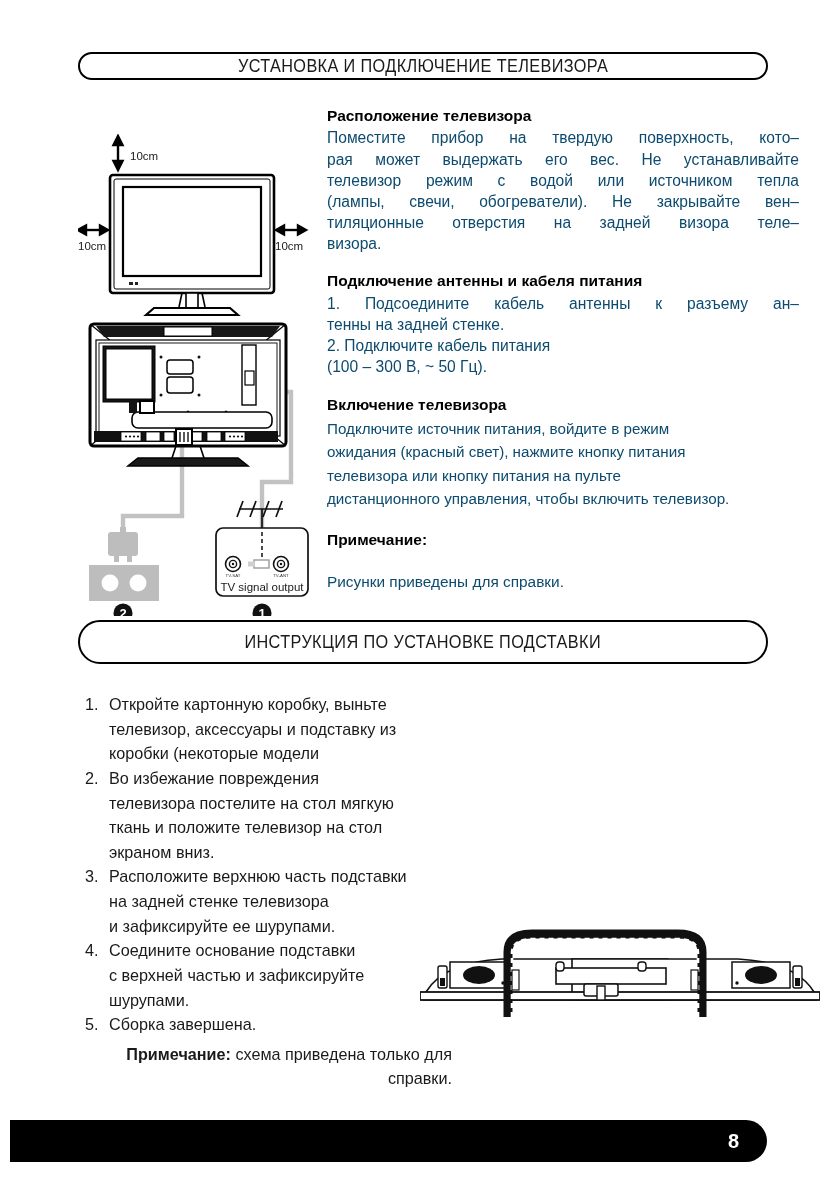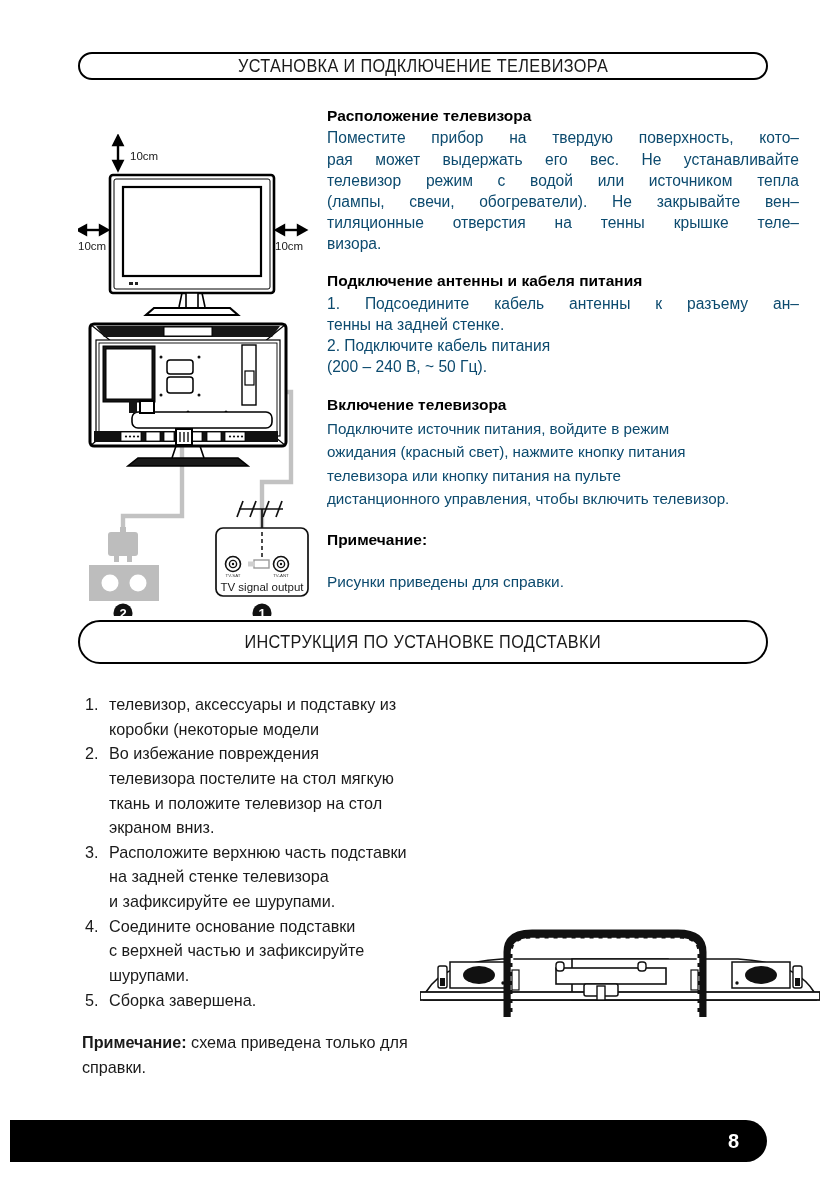--- a/index.html
+++ b/index.html
@@ -101,21 +101,22 @@
     width: 27px;
     flex: 0 0 27px;
     text-align: left;
     padding-left: 3px;
     box-sizing: border-box;
   }
   .li-body { flex: 1; }
   .li-body > span { display: block; }
 
   .final-note {
-    margin-top: 18px;
+    margin-top: 5px;
+    text-align: right;
   }
   .final-note b { font-weight: bold; }
 
   
   #footer-bar {
     position: absolute;
     left: 10px;
     top: 1120px;
     width: 757px;
     height: 42px;
@@ -313,32 +314,32 @@
 
   <div class="text-col">
 
     <div class="blk" id="blk-location">
       <div class="blk-title">Расположение телевизора</div>
       <div class="blk-body">
         <span class="jline">Поместите прибор на твердую поверхность, кото–</span>
         <span class="jline">рая может выдержать его вес. Не устанавливайте</span>
         <span class="jline">телевизор режим с водой или источником тепла</span>
         <span class="jline">(лампы, свечи, обогреватели). Не закрывайте вен–</span>
-        <span class="jline">тиляционные отверстия на тенны крышке теле–</span>
+        <span class="jline">тиляционные отверстия на задней визора теле–</span>
         <span class="jline free">визора.</span>
       </div>
     </div>
 
     <div class="blk" id="blk-antenna">
       <div class="blk-title">Подключение антенны и кабеля питания</div>
       <div class="blk-body">
         <span class="jline">1. Подсоедините кабель антенны к разъему ан–</span>
         <span class="jline free">тенны на задней стенке.</span>
         <span class="jline free">2. Подключите кабель питания</span>
-        <span class="jline free">(200 – 240 В, ~ 50 Гц).</span>
+        <span class="jline free">(100 – 300 В, ~ 50 Гц).</span>
       </div>
     </div>
 
     <div class="blk" id="blk-power">
       <div class="blk-title">Включение телевизора</div>
       <div class="blk-body">
         <span class="para-line">Подключите источник питания, войдите в режим</span>
         <span class="para-line">ожидания (красный свет), нажмите кнопку питания</span>
         <span class="para-line">телевизора или кнопку питания на пульте</span>
         <span class="para-line">дистанционного управления, чтобы включить телевизор.</span>
@@ -356,20 +357,21 @@
 
   <div class="banner" id="banner-stand">
     <span class="banner-text">ИНСТРУКЦИЯ ПО УСТАНОВКЕ ПОДСТАВКИ</span>
   </div>
 
   <div class="list-col">
 
     <div class="li">
       <div class="li-num">1.</div>
       <div class="li-body">
+        <span>Откройте картонную коробку, выньте</span>
         <span>телевизор, аксессуары и подставку из</span>
         <span>коробки (некоторые модели</span>
       </div>
     </div>
 
     <div class="li">
       <div class="li-num">2.</div>
       <div class="li-body">
         <span>Во избежание повреждения</span>
         <span>телевизора постелите на стол мягкую</span>

